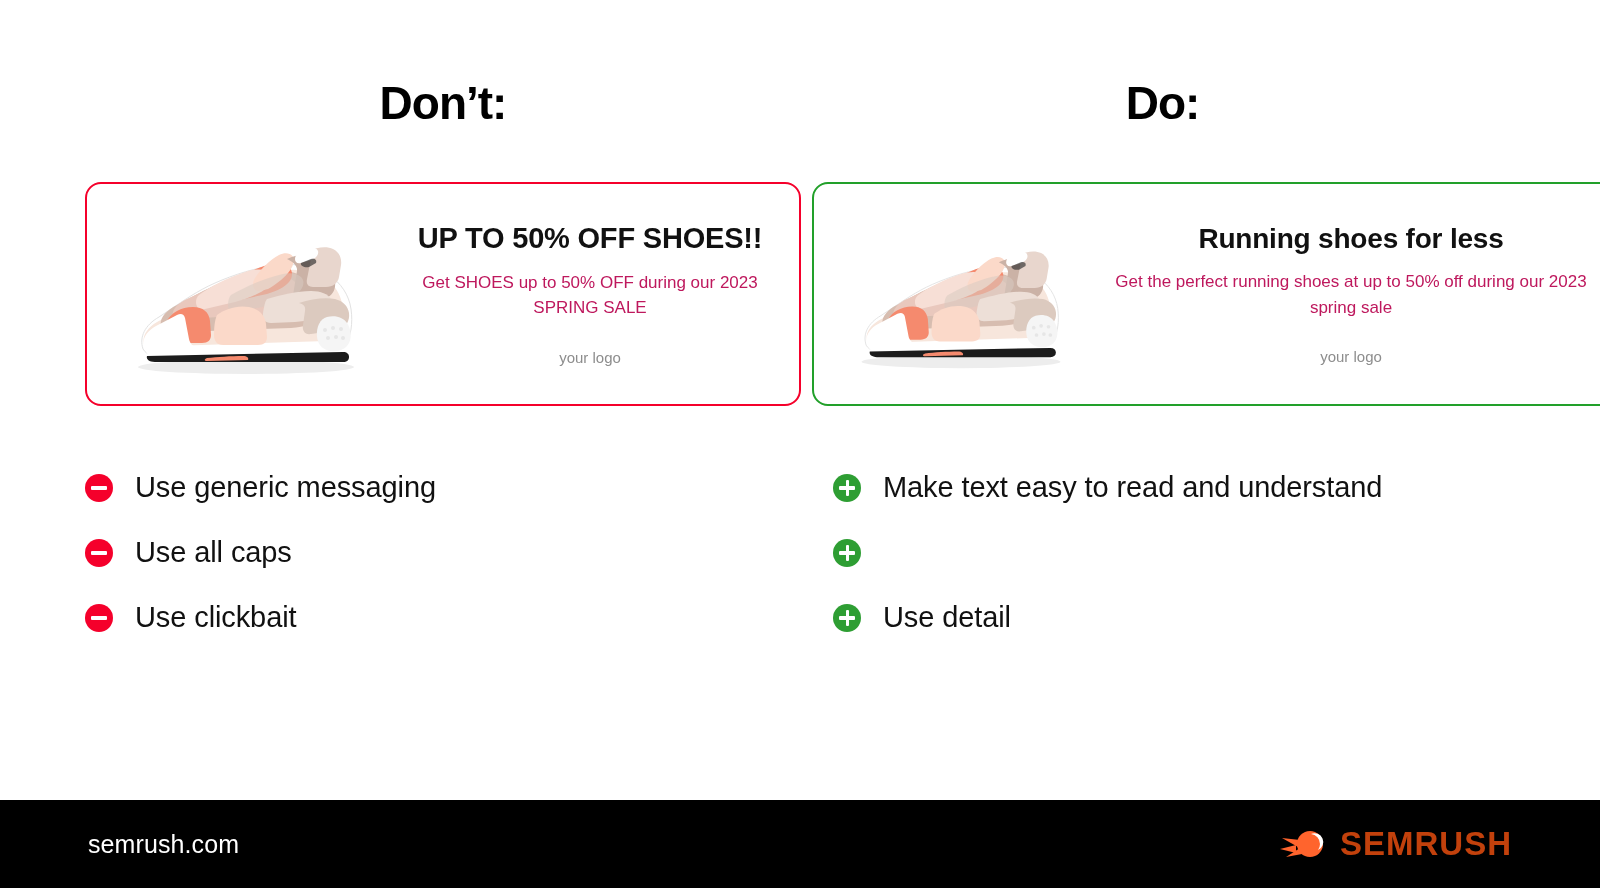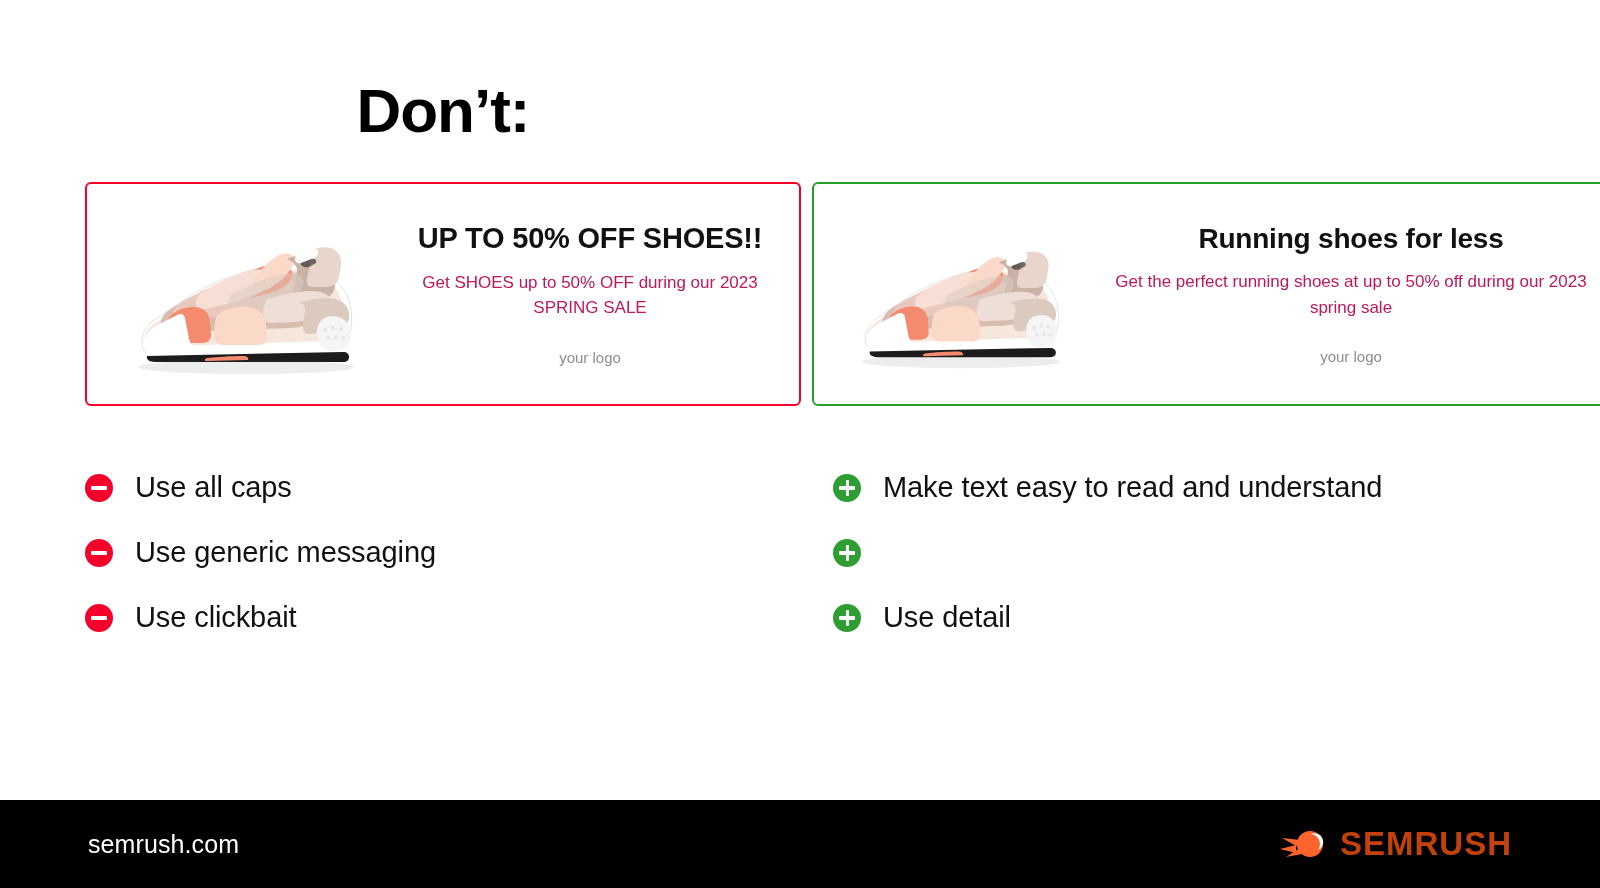--- a/index.html
+++ b/index.html
@@ -14,35 +14,35 @@
     position: relative;
     width: 1600px;
     height: 888px;
     background: #ffffff;
   }
 
   
   .heading {
     position: absolute;
     top: 80px;
-    font-size: 62px;
+    font-size: 46px;
     font-weight: bold;
     letter-spacing: -1px;
     color: #000000;
     line-height: 1;
   }
   .heading-dont { left: 85px; width: 716px; text-align: center; }
   .heading-do   { left: 812px; width: 701px; text-align: center; }
 
   
   .card {
     position: absolute;
     top: 182px;
     height: 224px;
-    border-radius: 6px;
+    border-radius: 16px;
     background: #ffffff;
     display: flex;
     align-items: center;
     overflow: hidden;
   }
   .card-dont {
     left: 85px;
     width: 716px;
     border: 2px solid #f5002b;
   }
@@ -172,20 +172,21 @@
     font-weight: bold;
     letter-spacing: 1px;
   }
 </style>
 </head>
 <body>
 
 <div class="page">
 
   <div class="heading heading-dont">Don’t:</div>
+  <div class="heading heading-do">Do:</div>
 
   <div class="card card-dont">
     <div class="card-img">
       <svg class="shoe-svg" viewBox="0 0 270 190">
         <ellipse cx="135" cy="168" rx="108" ry="7" fill="#ededed"></ellipse>
         <path d="M32 150 C28 138 34 126 48 118 L60 110 C72 102 86 92 104 84 C122 76 146 68 168 66 C188 64 206 68 218 76 C230 84 238 96 240 110 C242 124 240 138 234 146 C228 154 216 158 200 159 L62 159 C46 159 36 157 32 150 Z" fill="#ffffff" stroke="#e2e2e2" stroke-width="1"></path>
         <path d="M34 148 C30 140 34 130 46 123 L70 110 C84 101 100 92 118 85 C138 78 158 72 176 71 C194 70 208 74 218 82 C226 89 231 99 232 110 L232 126 C232 134 226 140 216 142 L60 147 C48 148 38 150 34 148 Z" fill="#f7e6dc"></path>
         <path d="M50 128 C48 120 54 112 66 106 L92 92 C106 85 122 78 140 74 C156 70 172 70 184 74 C196 78 204 86 208 96 C211 104 211 112 208 118 C204 125 194 128 180 129 L70 133 C58 133 52 132 50 128 Z" fill="#d7bdb0"></path>
         <path d="M62 118 C60 112 66 104 78 99 L102 88 C116 82 132 77 146 75 C160 73 172 75 180 80 C188 85 192 92 192 100 C192 107 188 112 180 114 L72 120 C66 120 63 120 62 118 Z" fill="#e9c8bd"></path>
         <path d="M118 86 C128 78 142 70 156 66 C166 63 174 64 178 68 C182 72 182 78 178 83 C174 88 166 92 156 95 L124 102 C118 103 114 100 114 95 C114 91 115 88 118 86 Z" fill="#f58a6e"></path>
@@ -258,25 +259,25 @@
     <div class="card-body">
       <div class="ad-headline">Running shoes for less</div>
       <div class="ad-sub">Get the perfect running shoes at up to 50% off during our 2023 spring sale</div>
       <div class="ad-logo">your logo</div>
     </div>
   </div>
 
   <div class="list list-dont">
     <div class="list-item">
       <span class="bullet-icon bullet-minus"></span>
+      <span class="list-label">Use generic messaging</span>
+    </div>
+    <div class="list-item">
+      <span class="bullet-icon bullet-minus"></span>
       <span class="list-label">Use all caps</span>
-    </div>
-    <div class="list-item">
-      <span class="bullet-icon bullet-minus"></span>
-      <span class="list-label">Use generic messaging</span>
     </div>
     <div class="list-item">
       <span class="bullet-icon bullet-minus"></span>
       <span class="list-label">Use clickbait</span>
     </div>
   </div>
 
   <div class="list list-do">
     <div class="list-item">
       <span class="bullet-icon bullet-plus"></span>

